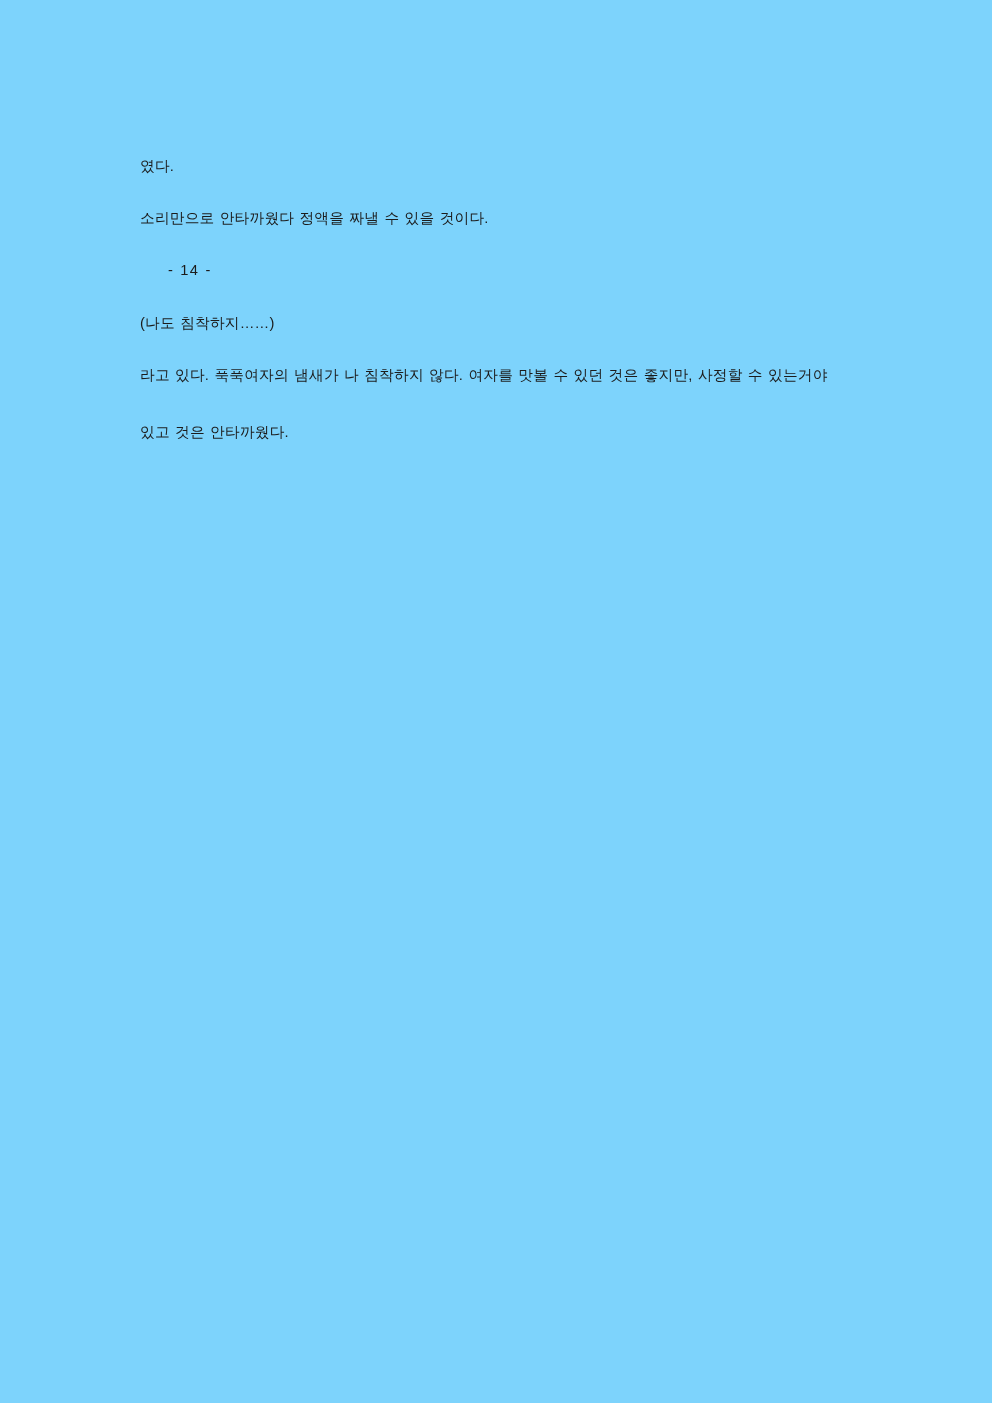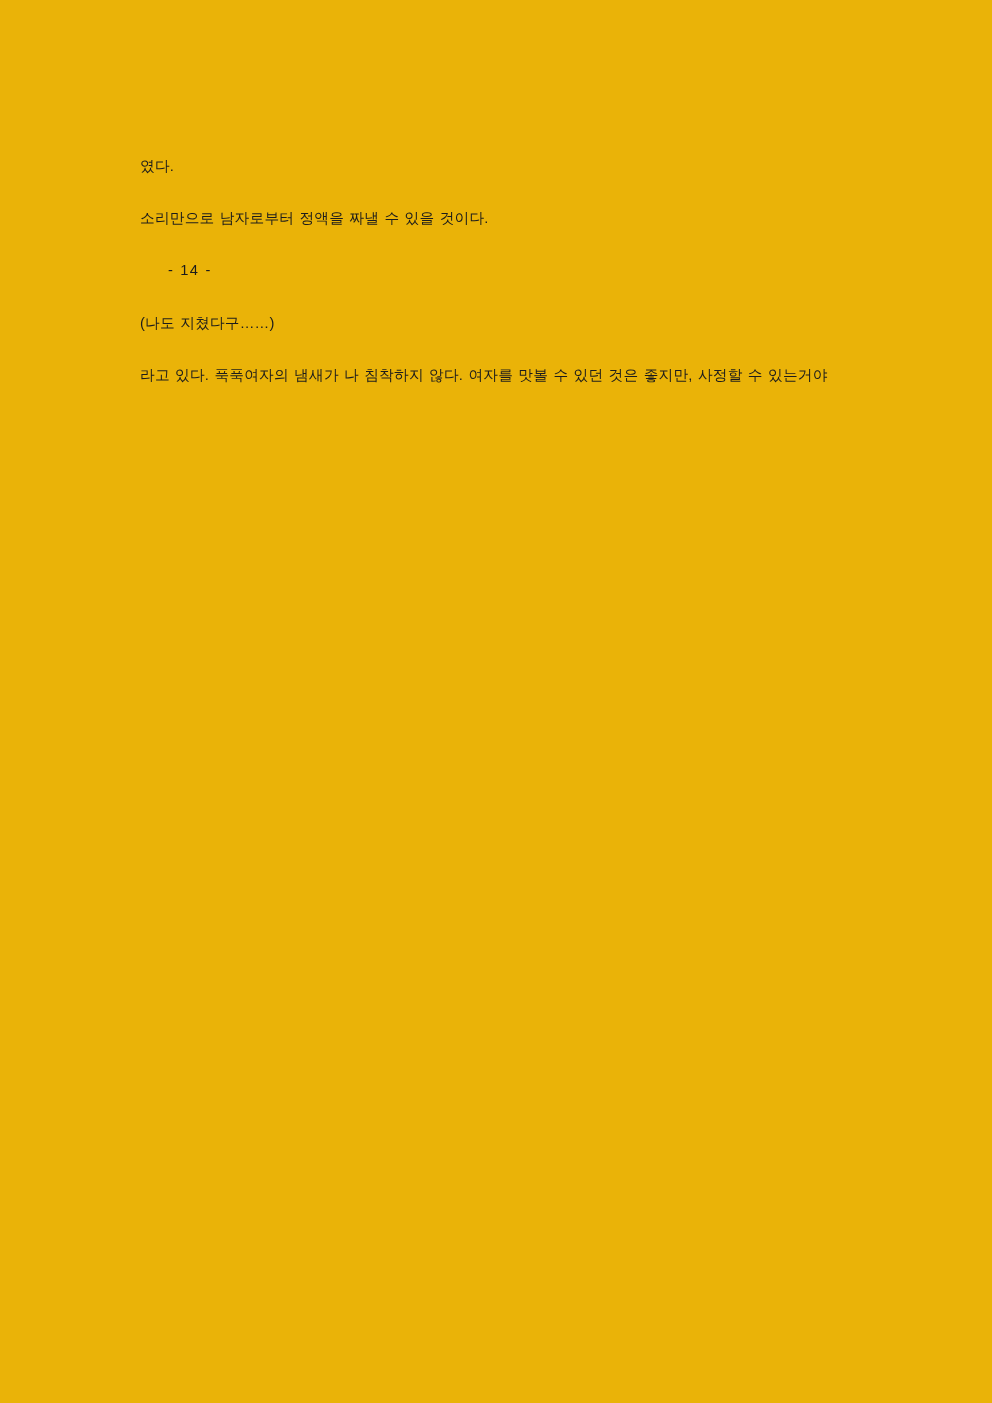--- a/index.html
+++ b/index.html
@@ -10,21 +10,21 @@
   body {
     width: 992px;
     height: 1403px;
     font-family: "Liberation Sans", sans-serif;
     color: #1a1a1a;
   }
   .page {
     position: relative;
     width: 992px;
     height: 1403px;
-    background: #eab308;
+    background: #7dd3fc;
     box-sizing: border-box;
     padding: 155px 140px 0 140px;
   }
   .doc-body {
     width: 715px;
   }
   .para {
     font-size: 14.7px;
     line-height: 1.55;
     letter-spacing: 0.2px;
@@ -46,27 +46,28 @@
   }
 </style>
 </head>
 <body>
 
 <div class="page">
   <div class="doc-body">
 
     <p class="para tight">였다.</p>
 
-    <p class="para tight">소리만으로 남자로부터 정액을 짜낼 수 있을 것이다.</p>
+    <p class="para tight">소리만으로 안타까웠다 정액을 짜낼 수 있을 것이다.</p>
 
     <p class="para pagenum">- 14 -</p>
 
 
 
 
-    <p class="para tight">(나도 지쳤다구……)</p>
+    <p class="para tight">(나도 침착하지……)</p>
 
 
     <p class="para wrapped">라고 있다. 푹푹여자의 냄새가 나 침착하지 않다. 여자를 맛볼 수 있던 것은 좋지만, 사정할 수 있는거야</p>
 
+    <p class="para">있고 것은 안타까웠다.</p>
 
   </div>
 </div>
 
 </body></html>

